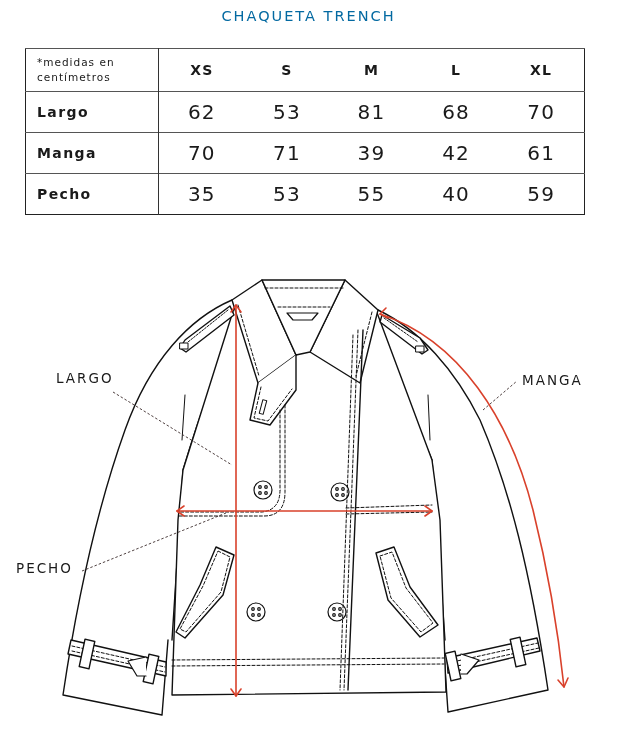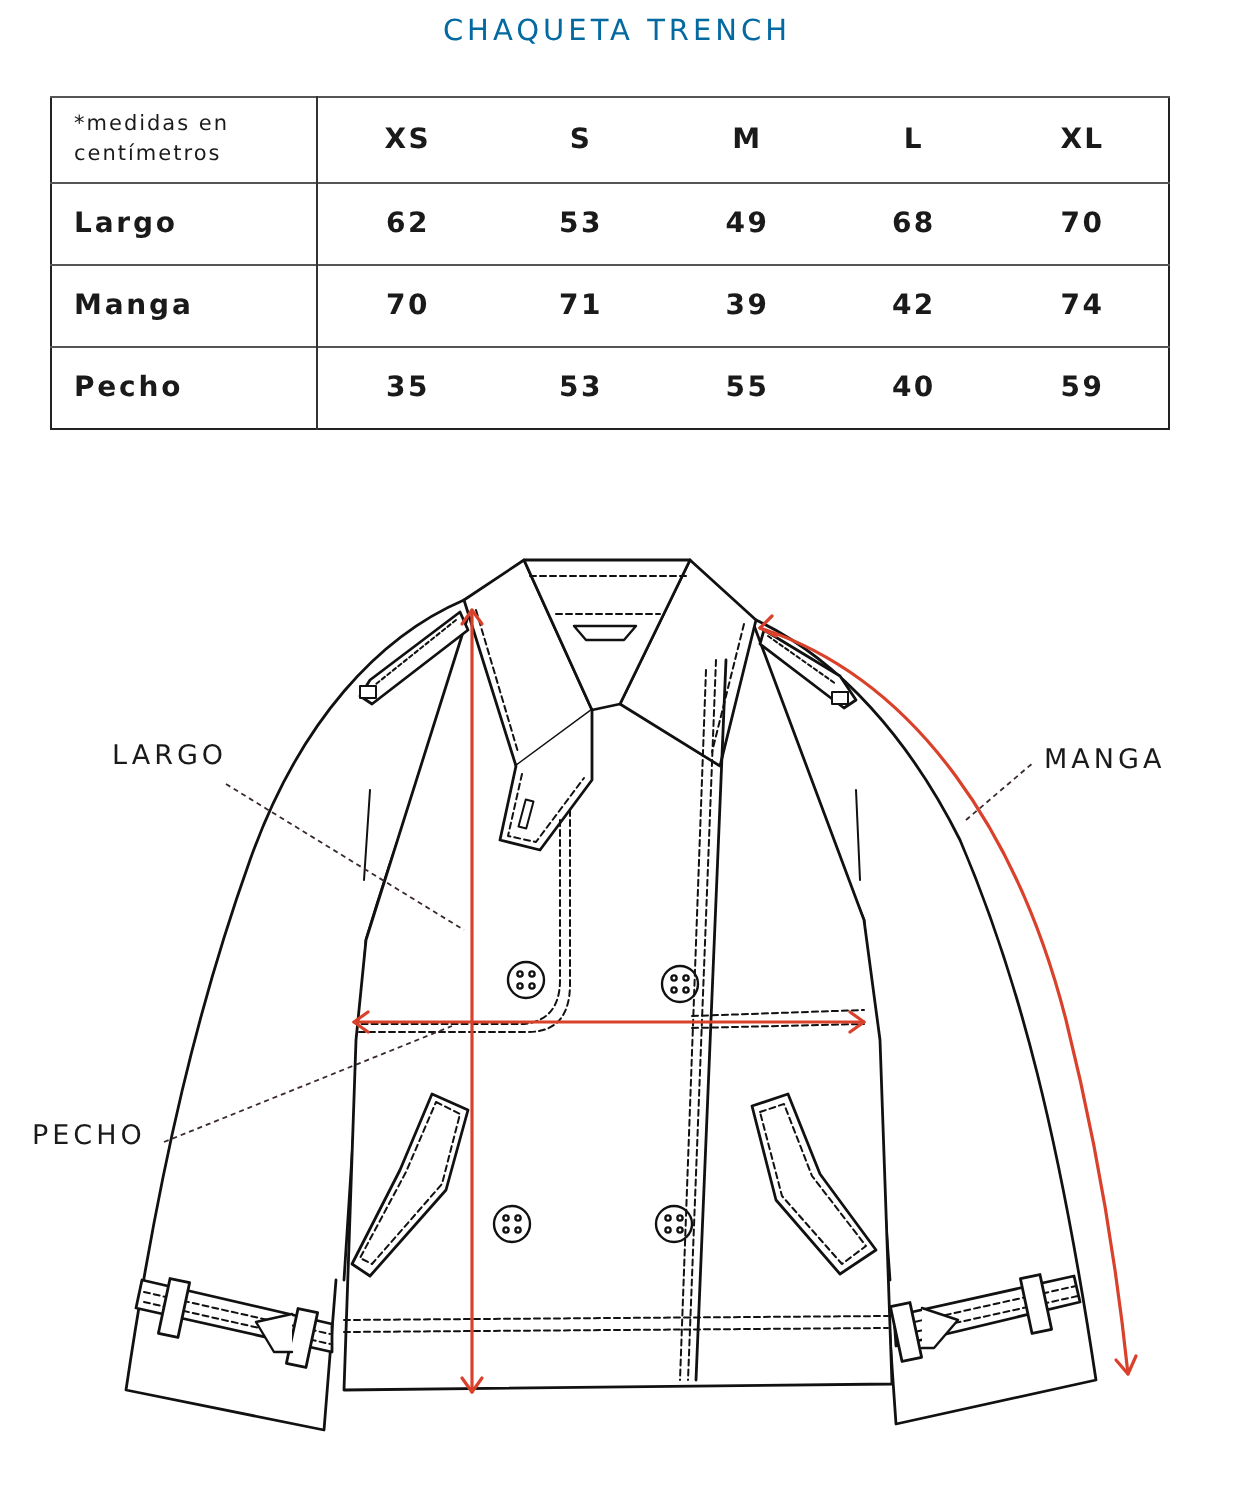--- a/index.html
+++ b/index.html
@@ -1,19 +1,19 @@
 <!DOCTYPE html>
 <html><head>
 <meta charset="utf-8">
 <style>
   html, body { margin: 0; padding: 0; background: #ffffff; }
   body { width: 617px; height: 745px; position: relative; overflow: hidden; font-family: "DejaVu Sans", sans-serif; color: #111; }
   .title { position: absolute; left: 0; top: 8px; width: 617px; text-align: center; font-size: 14.5px; letter-spacing: 2px; color: #0369a1; font-weight: normal; }
   table.sizes { position: absolute; left: 25px; top: 48px; width: 560px; border-collapse: collapse; border: 1.5px solid #222; }
-  table.sizes td, table.sizes th { border-top: 1px solid #555; padding: 0; height: 40px; text-align: center; font-size: 14px; letter-spacing: 1.2px; color: #1a1a1a; font-weight: bold; }
+  table.sizes td, table.sizes th { border-top: 1px solid #555; padding: 0; height: 40px; text-align: center; font-size: 20px; letter-spacing: 1.2px; color: #1a1a1a; }
   table.sizes th { height: 42px; font-weight: bold; font-size: 14px; }
   table.sizes .label-col { width: 121px; text-align: left; padding-left: 11px; border-right: 1px solid #333; }
   table.sizes .note { font-size: 10.5px; font-weight: normal; letter-spacing: 1px; line-height: 15px; text-align: left; }
   table.sizes td.rowlabel { font-weight: bold; font-size: 14px; letter-spacing: 1.4px; }
   .drawing { position: absolute; left: 0; top: 250px; width: 617px; height: 495px; }
   .callout { position: absolute; font-size: 13.5px; letter-spacing: 2px; color: #1a1a1a; }
 </style>
 </head>
 <body>
 
@@ -29,31 +29,31 @@
     <th>XS</th>
     <th>S</th>
     <th>M</th>
     <th>L</th>
     <th>XL</th>
   </tr>
   <tr>
     <td class="label-col rowlabel">Largo</td>
     <td>62</td>
     <td>53</td>
-    <td>49</td>
+    <td>81</td>
     <td>68</td>
     <td>70</td>
   </tr>
   <tr>
     <td class="label-col rowlabel">Manga</td>
     <td>70</td>
     <td>71</td>
     <td>39</td>
     <td>42</td>
-    <td>74</td>
+    <td>61</td>
   </tr>
   <tr>
     <td class="label-col rowlabel">Pecho</td>
     <td>35</td>
     <td>53</td>
     <td>55</td>
     <td>40</td>
     <td>59</td>
   </tr>
 </tbody>

